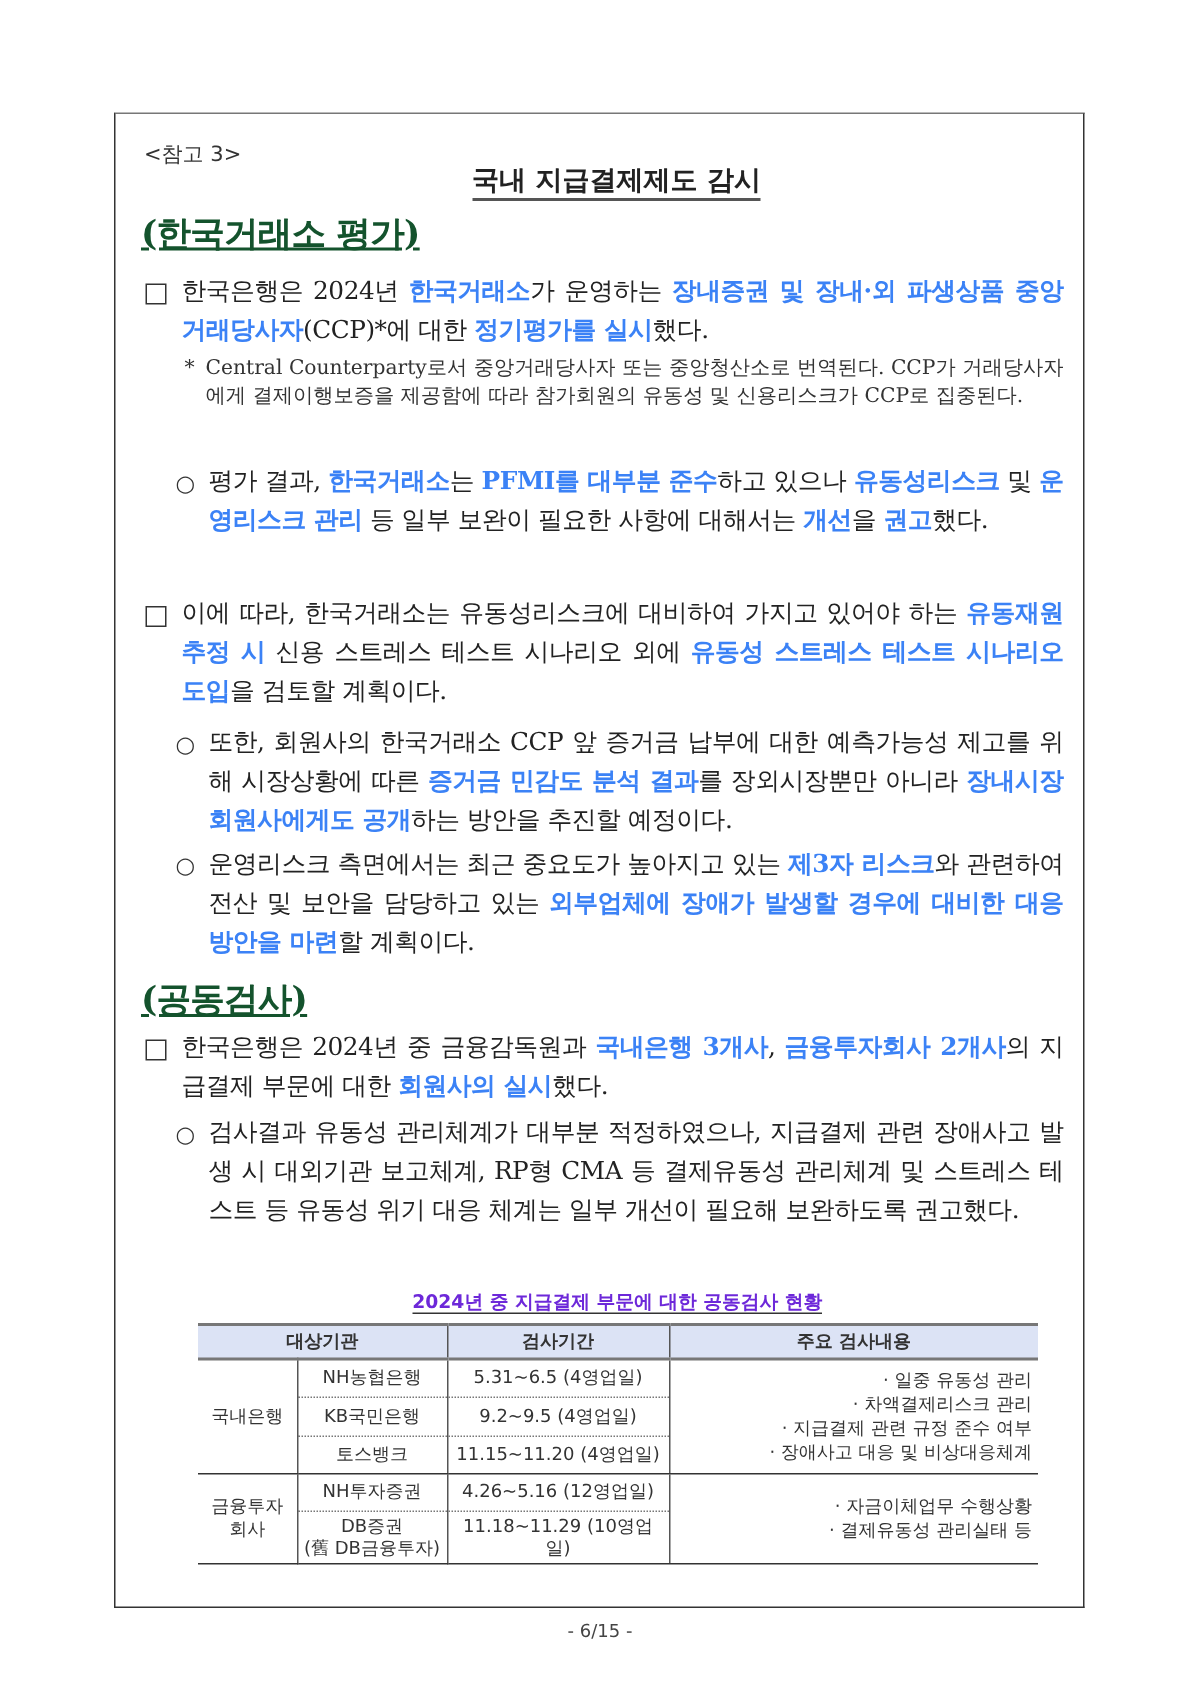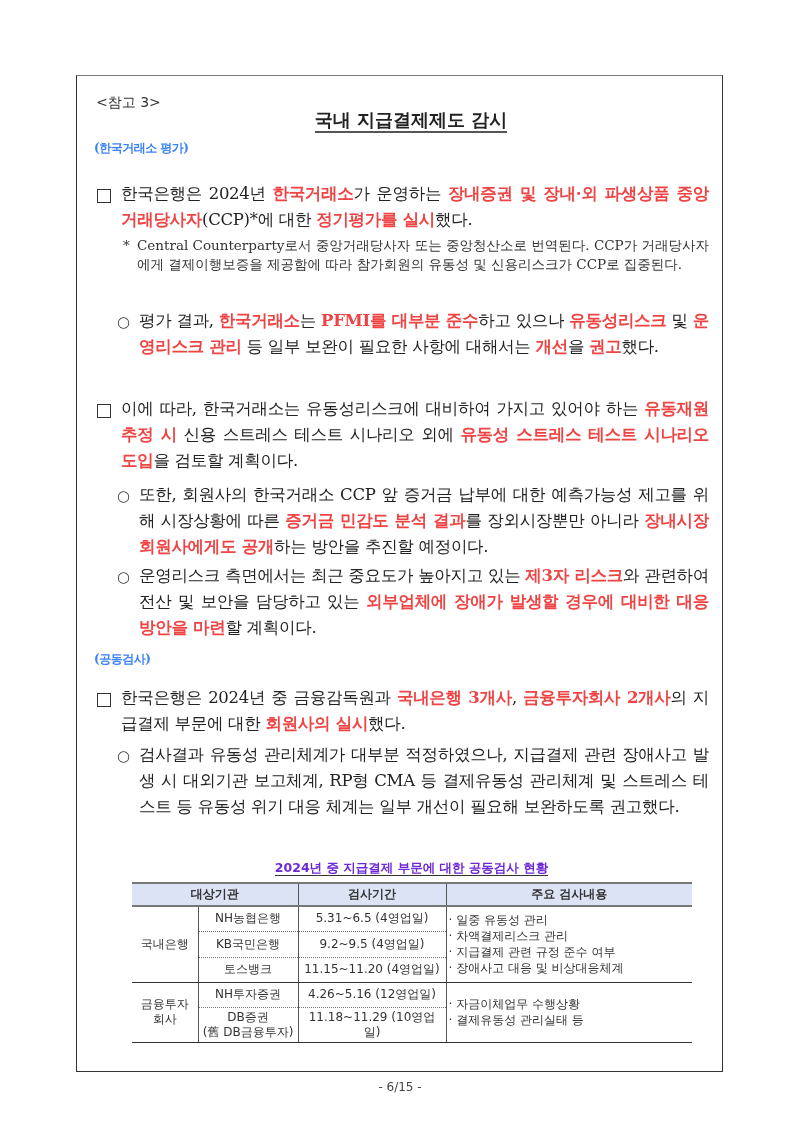--- a/index.html
+++ b/index.html
@@ -4,40 +4,40 @@
 <style>
   html, body { margin:0; padding:0; background:#ffffff; }
   body { width:800px; height:1131px; position:relative; overflow:hidden;
          font-family:"DejaVu Serif","Liberation Serif",serif; color:#222; }
   .page-box { position:absolute; left:76px; top:75px; width:647px; height:997px;
               border:1px solid #333; border-top-color:#777; box-sizing:border-box; }
   .ref-label { position:absolute; left:96px; top:94px; font-family:"DejaVu Sans",sans-serif; font-size:14px; color:#333; }
   .doc-title { position:absolute; left:0; width:800px; top:108px; text-align:center;
                font-family:"DejaVu Sans",sans-serif; font-size:18px; font-weight:bold; color:#222;margin-left:11px; }
   .doc-title span { border-bottom:2px solid #555; padding-bottom:1px; }
-  .section-h { position:absolute; left:94px; font-size:12px; font-weight:bold; color:#3b82f6; letter-spacing:-0.5px; }
+  .section-h { position:absolute; left:94px; font-size:23px; font-weight:bold; color:#14532d; letter-spacing:-0.5px;text-decoration:underline; }
   .para { position:absolute; font-size:16.5px; line-height:26px; letter-spacing:-0.3px; text-align:justify; }
-  .para .b { color:#ef4444; font-weight:bold; }
+  .para .b { color:#3b82f6; font-weight:bold; }
   .box-mark { position:absolute; left:97px; width:14px; height:14px; border:1.3px solid #333; box-sizing:border-box; }
   .circle-mark { position:absolute; left:117px; font-size:15px; color:#333; font-family:"DejaVu Sans",sans-serif; }
   .note { position:absolute; left:123px; width:586px; font-size:13.5px; line-height:19px; color:#333; }
   .note .star { position:absolute; left:0; top:0; }
   .note .txt { padding-left:14px; display:block; text-align:justify; }
   .tbl-title { position:absolute; left:131px; width:561px; top:860px; text-align:center;
                font-family:"DejaVu Sans",sans-serif; font-size:12.5px; font-weight:bold; color:#6d28d9; }
   .tbl-title span { border-bottom:1.3px solid #333; }
   table.insp { position:absolute; left:132px; top:882px; width:560px; border-collapse:collapse;
                font-family:"DejaVu Sans",sans-serif; font-size:12px; color:#333; }
   table.insp th { background:#dce3f5; font-weight:bold; height:21px; border-top:2px solid #777; border-bottom:2px solid #777; padding:0; }
   table.insp td { padding:0 4px; text-align:center; line-height:15px; }
   table.insp td.v { border-right:1px solid #555; }
   table.insp th.v { border-right:1px solid #555; }
   table.insp tr.dot td.c2, table.insp tr.dot td.c3 { border-bottom:1px dotted #777; }
   table.insp tr.grp-end td { border-bottom:1.5px solid #333;margin-top:32px; }
-  table.insp td.items { text-align:left; padding-left:2px; vertical-align:middle; }
+  table.insp td.items { text-align:right; padding-left:2px; vertical-align:middle; }
   table.insp td.items div { line-height:16px; }
   .footer { position:absolute; left:0; width:800px; top:1080px; text-align:center;
             font-family:"DejaVu Sans",sans-serif; font-size:12px; color:#444; }
 </style>
 </head>
 <body>
 
 <div class="page-box"></div>
 
 <div class="ref-label">&lt;참고 3&gt;</div>

